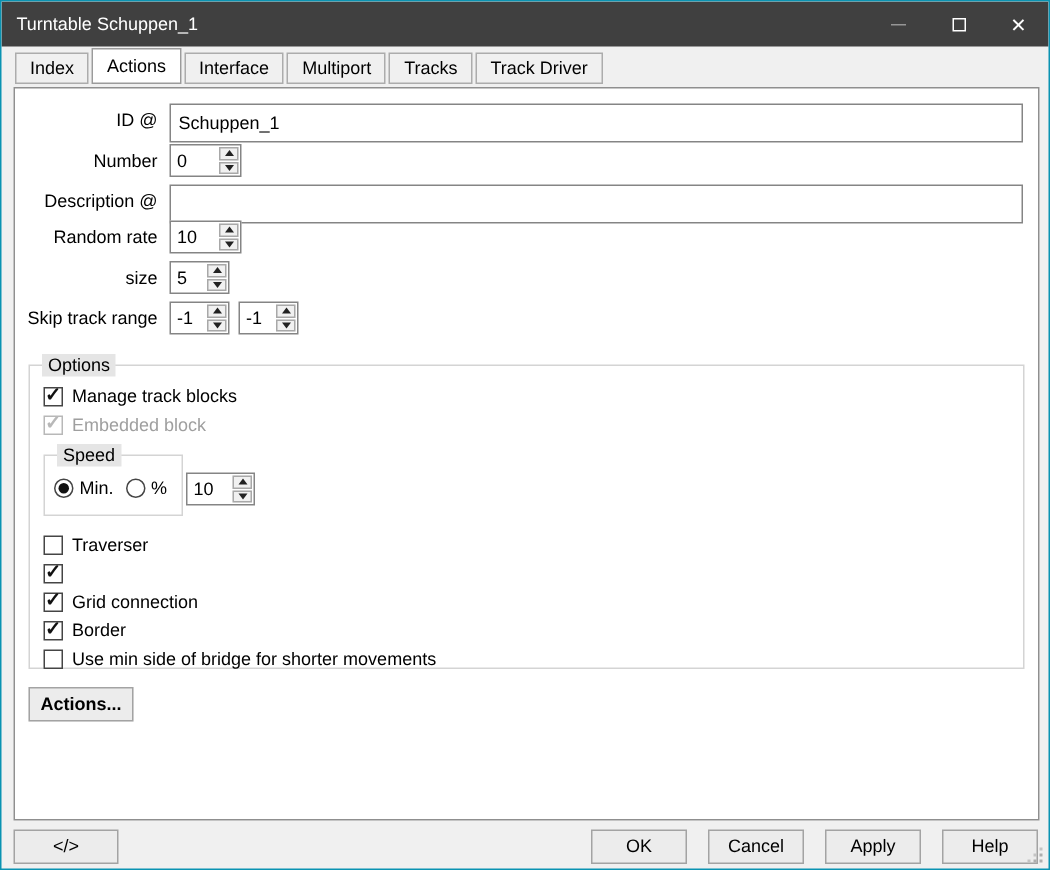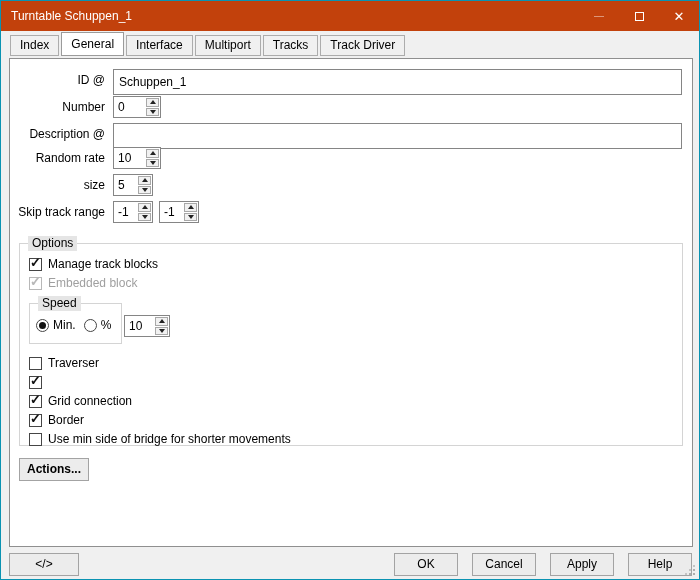--- a/index.html
+++ b/index.html
@@ -2,21 +2,21 @@
 <html><head>
 <meta charset="utf-8">
 <style>
   * { margin:0; padding:0; box-sizing:border-box; }
   body { font-family:"Liberation Sans", sans-serif; font-size:12px; color:#000; background:#fff; }
 
   .dialog { position:relative; width:700px; height:580px; background:#f0f0f0;
             border:1px solid #0a93b2; overflow:hidden; }
 
   
-  .titlebar { position:absolute; top:0; left:0; right:0; height:30px; background:#c2410c;
+  .titlebar { position:absolute; top:0; left:0; right:0; height:30px; background:#404040;
               display:flex; align-items:center; }
   .titlebar .title { color:#fff; padding-left:10px; font-size:12px; }
   .win-controls { position:absolute; right:0; top:0; height:30px; display:flex; }
   .win-btn { width:40px; height:30px; display:flex; align-items:center; justify-content:center; }
   .glyph-min { width:10px; height:1px; background:rgba(255,255,255,0.45); }
   .glyph-max { width:9px; height:9px; border:1px solid #fff; }
   .glyph-close { color:#fff; font-size:13px; line-height:13px; }
 
   
   .tabstrip { position:absolute; top:31px; left:9px; height:24px; display:flex; align-items:flex-end; }
@@ -80,21 +80,21 @@
           <span class="glyph-max"></span>
         </div>
       <div class="win-btn">
           <span class="glyph-close">✕</span>
         </div>
     </div>
   </div>
 
   <div class="tabstrip">
     <div class="tab">Index</div>
-    <div class="tab active">General</div>
+    <div class="tab active">Actions</div>
     <div class="tab">Interface</div>
     <div class="tab">Multiport</div>
     <div class="tab">Tracks</div>
     <div class="tab">Track Driver</div>
   </div>
 
   <div class="panel">
 
     <div class="flabel" style="top:10px;">ID @</div>
     <input class="textinput" style="top: 10px;" type="text" value="Schuppen_1">

